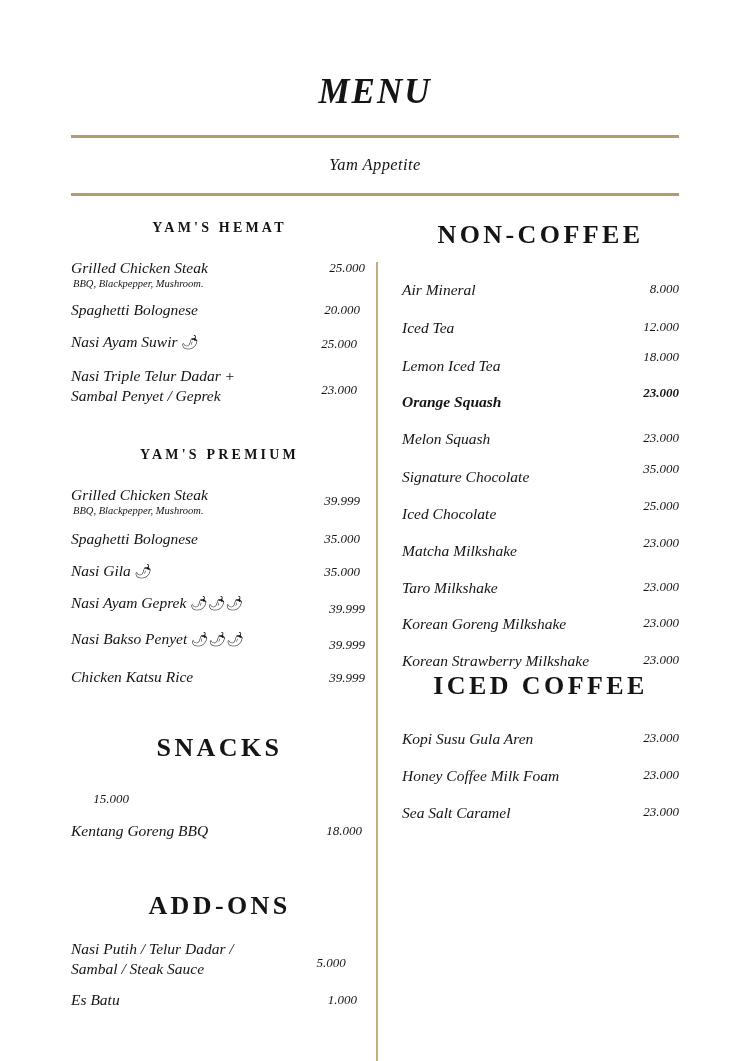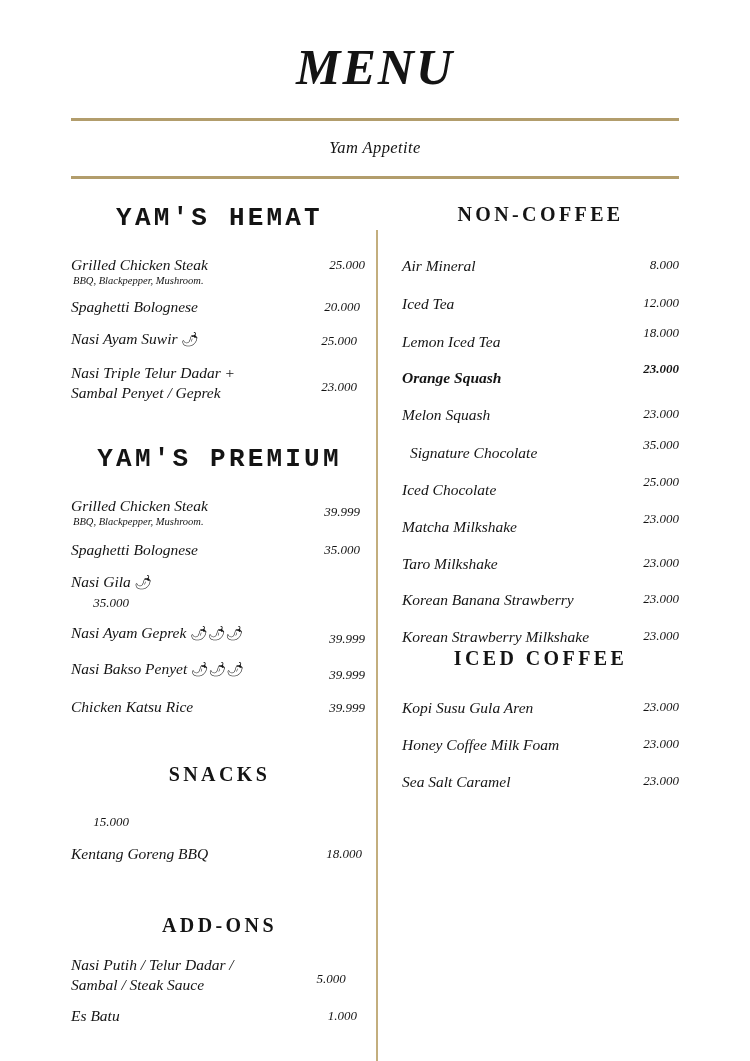--- a/index.html
+++ b/index.html
@@ -10,23 +10,23 @@
     color:#141414;
     overflow:hidden;
   }
   .page { position:relative; width:750px; height:1061px; padding:0; }
 
   
   .menu-title {
     text-align:center;
     font-style:italic;
     font-weight:700;
-    font-size:50px;
+    font-size:35px;
     letter-spacing:2px;
-    margin-top:42px;
+    margin-top:74px;
     line-height:1;
   }
   .rule {
     height:3px;
     background:#b29d6c;
     margin:0 auto;
     width:608px;
   }
   .rule-top { margin-top:26px; }
   .rule-bottom { margin-top:0; }
@@ -55,25 +55,25 @@
     left:376px;
     top:188px;
     width:2px;
     height:842px;
     background:#c3ae7e;
   }
 
   .section-head {
     text-align:center;
     font-weight:700;
-    font-size:20px;
+    font-size:26px;
     letter-spacing:3.4px;
     white-space:nowrap;
   }
-  .section-head.sz-sm { font-size:26px; letter-spacing:3.2px;font-family:Liberation Mono, monospace; }
+  .section-head.sz-sm { font-size:14px; letter-spacing:3.2px; }
 
   .items { margin-top:4px; }
 
   .row {
     display:flex;
     align-items:flex-start;
     justify-content:space-between;
     position:relative;
   }
   .row .name-wrap { flex:1 1 auto; padding-right:10px; }
@@ -157,21 +157,21 @@
               <div class="desc">BBQ, Blackpepper, Mushroom.</div>
             </div>
             <div class="price" style="margin-top: 8px; margin-right: 8px;">39.999</div>
           </div>
           <div class="row" style="margin-top: 12px;">
             <div class="name-wrap">
               <div class="name">Spaghetti Bolognese</div>
             </div>
             <div class="price" style="margin-top: 2px; margin-right: 8px;">35.000</div>
           </div>
-          <div class="row" style="margin-top: 12px; flex-direction: column;">
+          <div class="row" style="margin-top: 12px;">
             <div class="name-wrap">
               <div class="name">Nasi Gila<span class="chili"> 🌶</span></div>
             </div>
             <div class="price" style="margin-top: 3px; margin-right: 8px;">35.000</div>
           </div>
           <div class="row" style="margin-top: 12px; gap: 48px;">
             <div class="name-wrap">
               <div class="name">Nasi Ayam Geprek<span class="chili"> 🌶🌶🌶</span></div>
             </div>
             <div class="price" style="margin-top: 8px; margin-right: 3px;">39.999</div>
@@ -244,21 +244,21 @@
               <div class="name">Orange Squash</div>
             </div>
             <div class="price" style="margin-top: -7px;">23.000</div>
           </div>
           <div class="row" style="margin-top: 17px;">
             <div class="name-wrap">
               <div class="name">Melon Squash</div>
             </div>
             <div class="price" style="margin-top: 1px;">23.000</div>
           </div>
-          <div class="row" style="margin-top: 18px; margin-left: 8px;">
+          <div class="row" style="margin-top: 18px;">
             <div class="name-wrap">
               <div class="name">Signature Chocolate</div>
             </div>
             <div class="price" style="margin-top: -6px;">35.000</div>
           </div>
           <div class="row" style="margin-top: 17px;">
             <div class="name-wrap">
               <div class="name">Iced Chocolate</div>
             </div>
             <div class="price" style="margin-top: -6px;">25.000</div>
@@ -270,21 +270,21 @@
             <div class="price" style="margin-top: -6px;">23.000</div>
           </div>
           <div class="row" style="margin-top: 17px;">
             <div class="name-wrap">
               <div class="name">Taro Milkshake</div>
             </div>
             <div class="price" style="margin-top: 1px;">23.000</div>
           </div>
           <div class="row" style="margin-top: 17px;">
             <div class="name-wrap">
-              <div class="name">Korean Banana Strawberry</div>
+              <div class="name">Korean Goreng Milkshake</div>
             </div>
             <div class="price" style="margin-top: 1px;">23.000</div>
           </div>
           <div class="row" style="margin-top: 17px;">
             <div class="name-wrap">
               <div class="name">Korean Strawberry Milkshake</div>
             </div>
             <div class="price" style="margin-top: 1px;">23.000</div>
           </div>
         </div>

